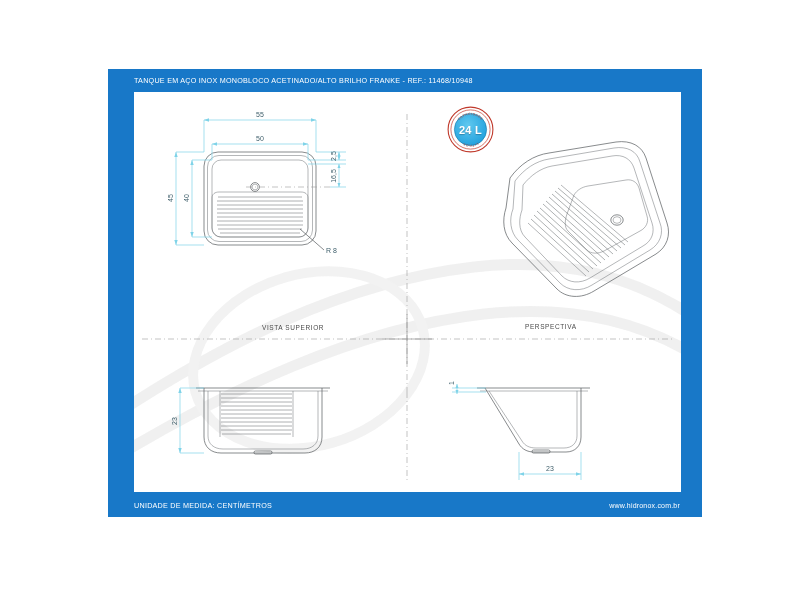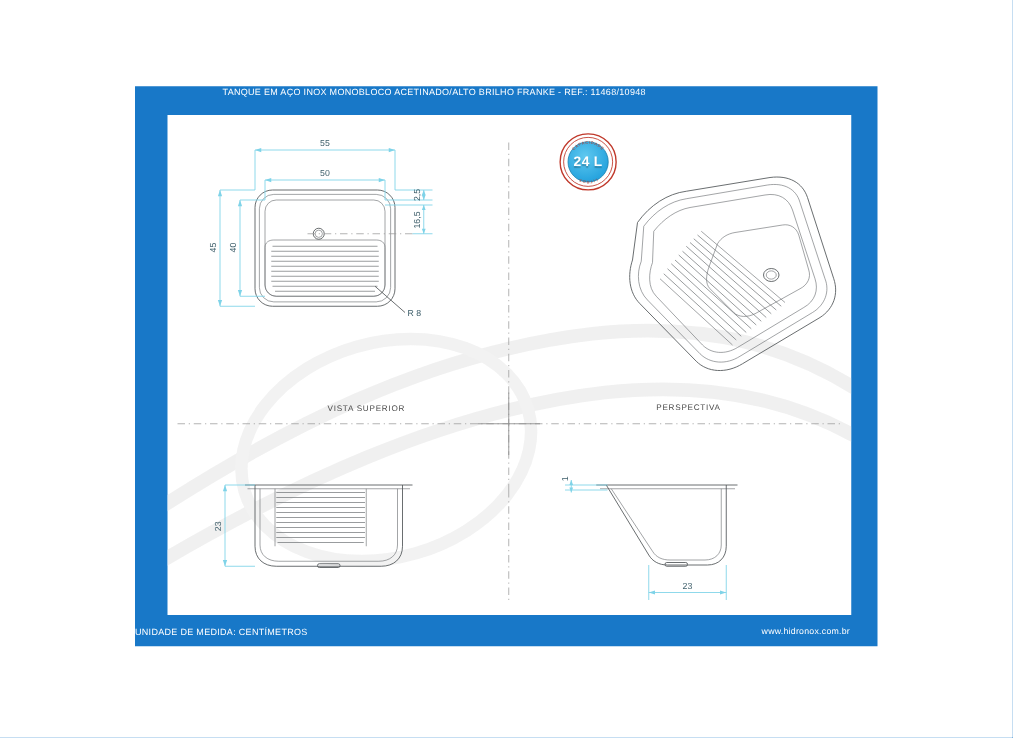--- a/index.html
+++ b/index.html
@@ -24,21 +24,21 @@
     background: #1878c8;
     box-sizing: border-box;
   }
 
   .title-bar {
     position: absolute;
     left: 0; top: 0;
     width: 100%;
     height: 23px;
     display: flex;
-    margin-left: 44px;
+    align-items: center;
   }
   .title-text {
     color: #ffffff;
     font-size: 7.2px;
     letter-spacing: 0.25px;
     padding-left: 26px;
     white-space: nowrap;
   }
 
   .footer-bar {
@@ -47,20 +47,21 @@
     width: 100%;
     height: 24px;
     display: flex;
     align-items: center;
     justify-content: space-between;
   }
   .footer-text {
     color: #ffffff;
     font-size: 7.2px;
     letter-spacing: 0.25px;
+    padding-left: 26px;
     white-space: nowrap;
   }
   .footer-url {
     color: #ffffff;
     font-size: 7px;
     letter-spacing: 0.2px;
     padding-right: 22px;
     white-space: nowrap;
   }
 

